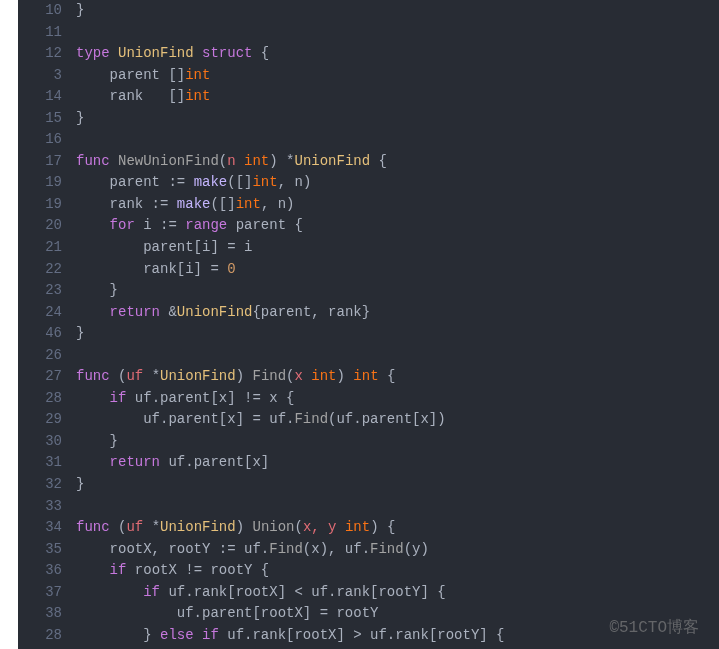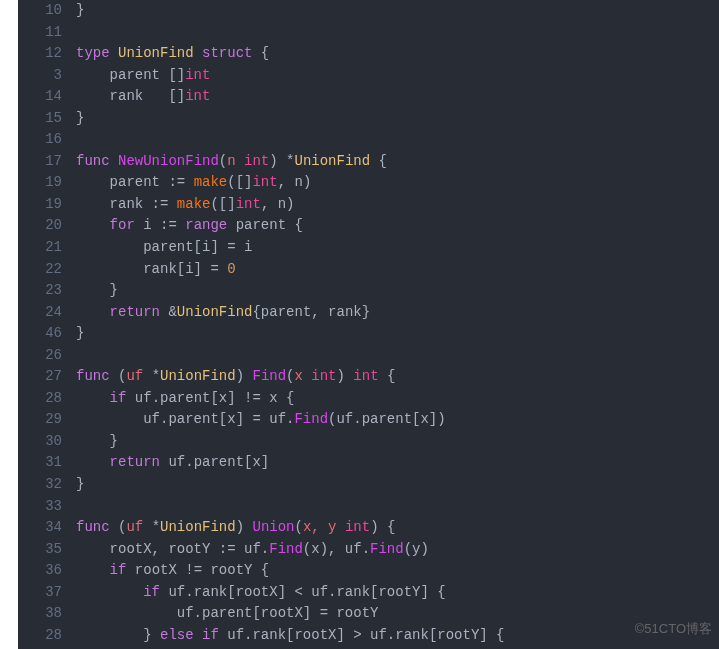--- a/index.html
+++ b/index.html
@@ -4,28 +4,28 @@
 <style>
   html,body{margin:0;padding:0;background:#fff}
   body{width:719px;height:649px;font-family:Consolas,'Courier New',monospace;font-size:14px;position:relative;overflow:hidden}
   .editor{background:#282c34;color:#abb2bf;width:702px;height:649px;margin-left:18px;overflow:hidden;line-height:21.55px}
   .lines{display:flex;width:100%}
   .gutter{width:58px;text-align:right;color:#636d83;user-select:none;padding-right:14px;box-sizing:border-box}
   .gutter div{padding-right:0}
   .code{flex:1;font-family:inherit;white-space:pre}
   .code div{min-height:21.55px}
   .kw{color:#c678dd}
-  .typ{color:#ec4899}
-  .fn{color:#d946ef}
+  .typ{color:#f97316}
+  .fn{color:#a3a3a3}
   .id{color:#e5c07b}
   .num{color:#d19a66}
   .p{color:#abb2bf}
   .par{color:#e06c75}
-  .builtin{color:#f97316}
-  .watermark{position:absolute;right:7px;bottom:11px;font-size:13px;color:#8c8c8c;opacity:.6;font-family:Liberation Sans, sans-serif}
+  .builtin{color:#c4b5fd}
+  .watermark{position:absolute;right:20px;bottom:11px;font-size:16px;color:#8c8c8c;opacity:.6;font-family:Liberation Mono, monospace}
 </style>
 </head>
 <body>
 
 <div class="editor">
   <div class="lines">
     <div class="gutter" id="gutter">
         <div>10</div>
         <div>11</div>
         <div>12</div>

